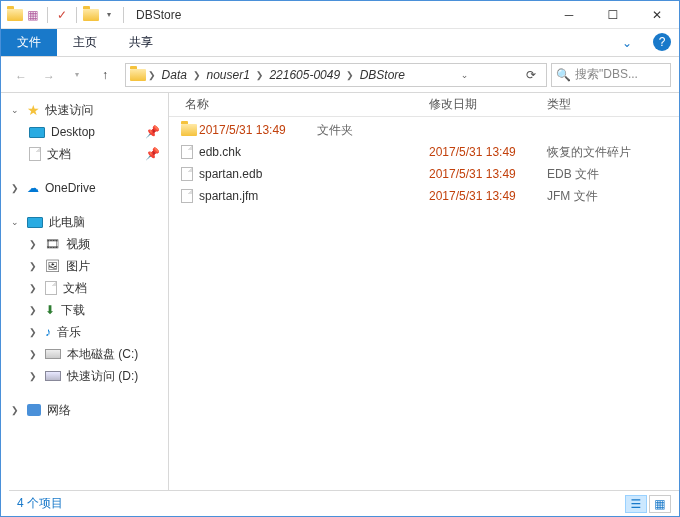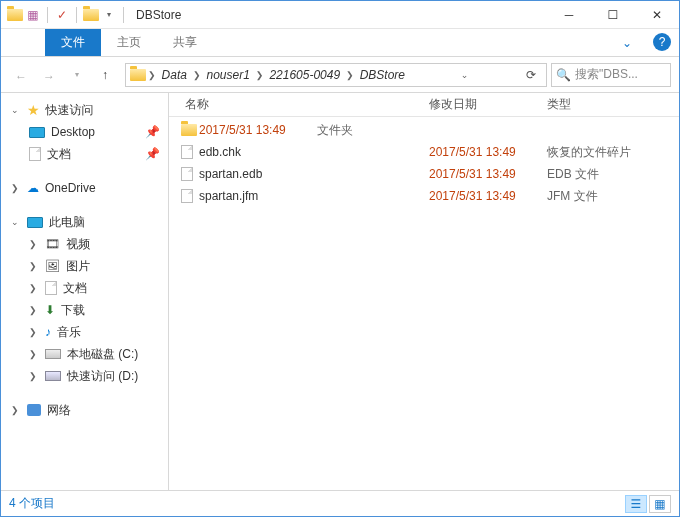--- a/index.html
+++ b/index.html
@@ -7,22 +7,22 @@
     
     .titlebar { height: 28px; display: flex; align-items: center; background: #fff; border-bottom: 1px solid #e5e5e5; }
     .titlebar-left { display: flex; align-items: center; gap: 2px; padding-left: 6px; }
     .tb-icon { width: 16px; height: 16px; display: flex; align-items: center; justify-content: center; }
     .tb-divider { width: 1px; height: 16px; background: #ccc; margin: 0 4px; }
     .title-text { margin-left: 6px; color: #333; }
     .window-controls { margin-left: auto; display: flex; }
     .win-btn { width: 44px; height: 28px; display: flex; align-items: center; justify-content: center; color: #333; }
     
     .ribbon-tabs { height: 28px; display: flex; align-items: stretch; background: #fff; border-bottom: 1px solid #d8d8d8; }
-    .ribbon-file { background: #1979ca; color: #fff; padding: 0 16px; display: flex; align-items: center; margin-left: 44px; }
-    .ribbon-tab { padding: 0 16px; display: flex; align-items: center; color: #737373; }
+    .ribbon-file { background: #1979ca; color: #fff; padding: 0 16px; display: flex; align-items: center; }
+    .ribbon-tab { padding: 0 16px; display: flex; align-items: center; color: #0f172a; }
     .ribbon-help { margin-left: auto; width: 36px; display: flex; align-items: center; justify-content: center; color: #1979ca; }
     
     .nav-row { height: 36px; display: flex; align-items: center; padding: 4px 8px; gap: 4px; background: #fff; border-bottom: 1px solid #d8d8d8; }
     .nav-arrow { width: 24px; height: 24px; display: flex; align-items: center; justify-content: center; color: #aaa; border-radius: 2px; }
     .nav-up { width: 24px; height: 24px; display: flex; align-items: center; justify-content: center; color: #333; }
     .breadcrumb { flex: 1; height: 24px; border: 1px solid #ccc; display: flex; align-items: center; padding: 0 4px; gap: 2px; margin-left: 4px; }
     .bc-seg { padding: 0 4px; color: #333; font-style: italic; }
     .bc-sep { color: #666; font-size: 9px; }
     .bc-refresh { width: 22px; text-align: center; color: #555; margin-left: auto; }
     .search-box { width: 120px; height: 24px; border: 1px solid #ccc; display: flex; align-items: center; padding: 0 4px; color: #888; gap: 4px; }
@@ -40,21 +40,21 @@
     .lh-col1 { width: 260px; padding-left: 16px; }
     .lh-col2 { width: 118px; }
     .lh-col3 { flex: 1; }
     .list-body { flex: 1; padding-top: 2px; }
     .file-row { display: flex; height: 22px; align-items: center; padding-left: 12px; }
     .file-icon { width: 18px; display: flex; align-items: center; }
     .fname { width: 230px; color: #333; }
     .fdate { width: 118px; color: #c2410c; }
     .ftype { color: #666; text-align: right; }
     
-    .statusbar { height: 26px; border-top: 1px solid #d8d8d8; display: flex; align-items: center; padding: 0 8px; color: #1979ca; }
+    .statusbar { height: 26px; border-top: 1px solid #d8d8d8; display: flex; align-items: center; padding: 0 8px; color: #1979ca; margin-left: 8px; }
     .view-icons { margin-left: auto; display: flex; gap: 2px; }
     .vw { width: 22px; height: 18px; border: 1px solid #ccc; display: flex; align-items: center; justify-content: center; }
     .vw.active { background: #cce8ff; border-color: #99d1ff; }
     
     .folder-glyph { width: 16px; height: 12px; background: linear-gradient(#ffe9a6, #f5c23c); border-radius: 1px; position: relative; }
     .folder-glyph::before { content: ""; position: absolute; top: -3px; left: 0; width: 7px; height: 3px; background: #f5c23c; border-radius: 1px 1px 0 0; }
     .file-glyph { width: 12px; height: 14px; background: #fff; border: 1px solid #bbb; position: relative; }
     .file-glyph::before { content: ""; position: absolute; top: 0; right: 0; width: 4px; height: 4px; background: linear-gradient(135deg, #fff 50%, #ddd 50%); }
     .star-glyph { color: #f5c23c; font-size: 14px; }
     .disk-glyph { width: 16px; height: 10px; background: linear-gradient(#eee,#ccc); border: 1px solid #999; }

